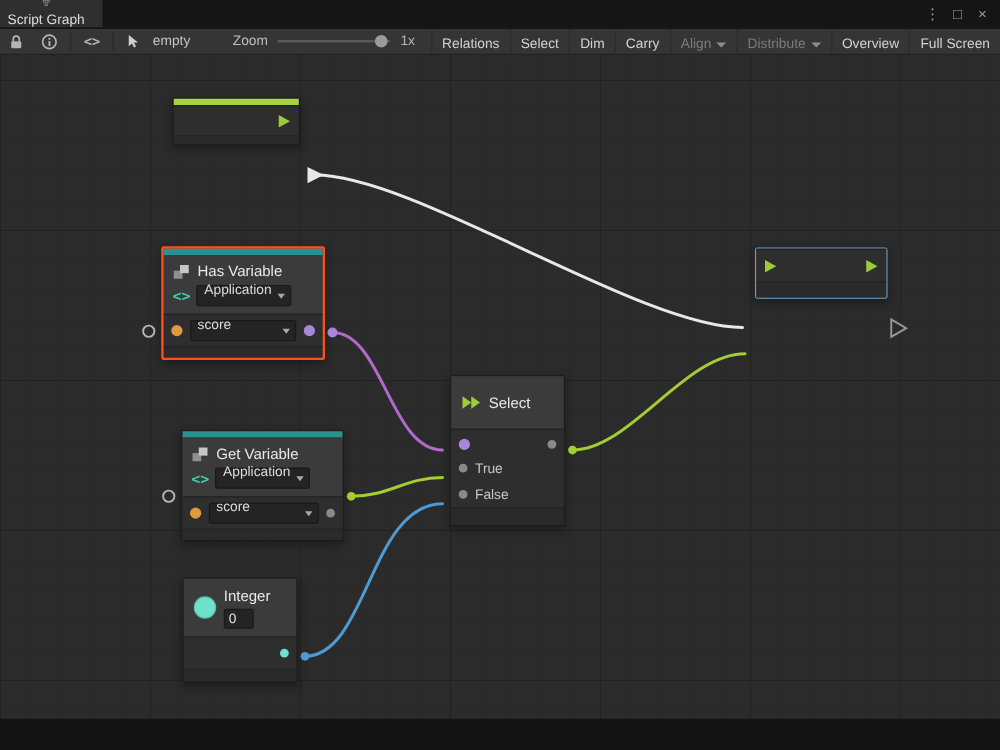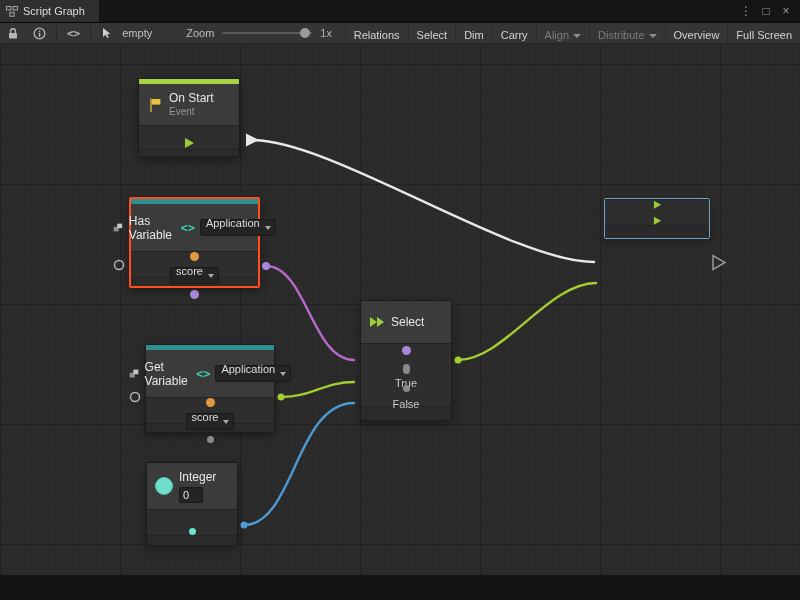--- a/index.html
+++ b/index.html
@@ -3,21 +3,21 @@
 <meta charset="utf-8">
 <style>
   * { margin:0; padding:0; box-sizing:border-box; }
   html,body { width:800px; height:600px; overflow:hidden; background:#2b2b2b;
     font-family:"Liberation Sans","DejaVu Sans",sans-serif; font-size:11px; color:#d4d4d4; }
 
   
   .titlebar { position:absolute; left:0; top:0; width:800px; height:22px; background:#151515;
     display:flex; align-items:stretch; z-index:10; }
   .tab { display:flex; align-items:center; gap:5px; padding:0 14px 0 6px; background:#2f2f2f;
-    color:#dcdcdc; font-size:11px; }
+    color:#dcdcdc; font-size:11px;flex-direction:column; }
   .win-controls { margin-left:auto; display:flex; align-items:center; gap:4px; padding-right:6px; color:#9a9a9a; }
   .win-controls span { width:16px; text-align:center; font-size:12px; cursor:default; }
 
   
   .toolbar { position:absolute; left:0; top:22px; width:800px; height:22px; background:#353535;
     border-top:1px solid #0a0a0a; border-bottom:1px solid #222; display:flex; align-items:center; z-index:10; }
   .ticon { display:flex; align-items:center; justify-content:center; padding:0 7px; height:100%; }
   .tsep { width:1px; height:14px; background:#272727; margin:0 3px; }
   .glabel { color:#c4c4c4; margin-left:2px; }
   .zoom-label { color:#bdbdbd; margin-left:34px; margin-right:8px; }
@@ -48,31 +48,31 @@
   
   .node { position:absolute; background:#303030; border:1px solid #1c1c1c; border-radius:2px;
     box-shadow:0 3px 8px rgba(0,0,0,.35); z-index:2; color:#e6e6e6; font-size:12px; }
   .sel-orange { border:2px solid #ff4f1f; }
   .sel-blue { border:1px solid #6ca3c6; }
   .strip { height:5px; }
   .hdr { background:#3b3b3b; display:flex; align-items:center; gap:6px; padding:0 8px; }
   .hcol { display:flex; flex-direction:column; justify-content:center; gap:1px; }
   .title { font-size:12px; color:#e8e8e8; line-height:14px; }
   .subtitle { font-size:10px; color:#979797; line-height:12px; }
-  .body-row { background:#2e2e2e; border-top:1px solid #232323; display:flex; align-items:center; padding:0 6px; gap:6px;flex-direction:column; }
+  .body-row { background:#2e2e2e; border-top:1px solid #232323; display:flex; align-items:center; padding:0 6px; gap:6px; }
   .ftr { background:#2a2a2a; border-top:1px solid #232323; }
   .dot { border-radius:50%; flex:none; }
   .d9 { width:9px; height:9px; }
   .d7 { width:7px; height:7px; }
   .plabel { font-size:11px; color:#c8c8c8; }
   .dd { background:#242424; border:1px solid #191919; border-radius:2px; height:17px;
     display:flex; align-items:center; padding:0 15px 10px 5px; font-size:11px; color:#dcdcdc; position:relative; }
   .dd::after { content:''; position:absolute; right:4px; top:6px; width:0; height:0;
     border-left:3.5px solid transparent; border-right:3.5px solid transparent; border-top:4px solid #a8a8a8; }
-  .var-hdr { display:flex; flex-direction:row; justify-content:center; gap:4px; background:#3b3b3b; padding:0 7px; height:47px; }
+  .var-hdr { display:flex; flex-direction:column; justify-content:center; gap:4px; background:#3b3b3b; padding:0 7px; height:47px; }
   .hrow { display:flex; align-items:center; gap:5px; }
   .kind { font-family:"DejaVu Sans Mono",monospace; font-weight:bold; color:#3ecfae; font-size:12px; }
   .num-input { width:24px; height:16px; background:#242424; border:1px solid #191919; border-radius:2px;
     color:#e2e2e2; font-size:11px; padding:0 3px; font-family:"Liberation Sans",sans-serif; }
   .spacer { flex:1; }
 </style>
 </head>
 <body>
 
 <div class="titlebar">
@@ -162,30 +162,20 @@
   <path d="M458 360 C 504 360, 548 283, 596 283" fill="none" stroke-width="2.4" stroke-linecap="round" stroke="#a4cc33"></path>
   <circle cx="458" cy="360" r="3.5" fill="#a4cc33"></circle>
 
   <circle cx="119" cy="265" r="4.5" fill="none" stroke="#b5b5b5" stroke-width="1.5"></circle>
   <circle cx="135" cy="397" r="4.5" fill="none" stroke="#b5b5b5" stroke-width="1.5"></circle>
   <polygon points="713,255.5 713,269.5 725,262.5" fill="none" stroke="#999999" stroke-width="1.5"></polygon>
 </svg>
 
 <div class="node" style="left:138px; top:78px; width:102px;">
   <div class="strip" style="background: rgb(165, 212, 64);"></div>
-  <div class="hdr" style="height:41px;">
-    <svg width="16" height="16" viewBox="0 0 16 16">
-      <path d="M4 15 V1.5" stroke="#c8a23a" stroke-width="1.6"></path>
-      <rect x="4.8" y="2" width="8.6" height="5.6" fill="#eec43e"></rect>
-    </svg>
-    <div class="hcol">
-      <span class="title">On Start</span>
-      <span class="subtitle">Event</span>
-    </div>
-  </div>
   <div class="body-row" style="height:24px; justify-content:flex-end;">
     <svg width="11" height="12" viewBox="0 0 11 12">
       <path d="M1 1 L10 6 L1 11 Z" fill="#9ccd38"></path>
     </svg>
   </div>
   <div class="ftr" style="height:7px;"></div>
 </div>
 
 <div class="node sel-orange" style="left:129px; top:197px; width:131px;">
   <div class="strip" style="background: rgb(46, 143, 143);"></div>

